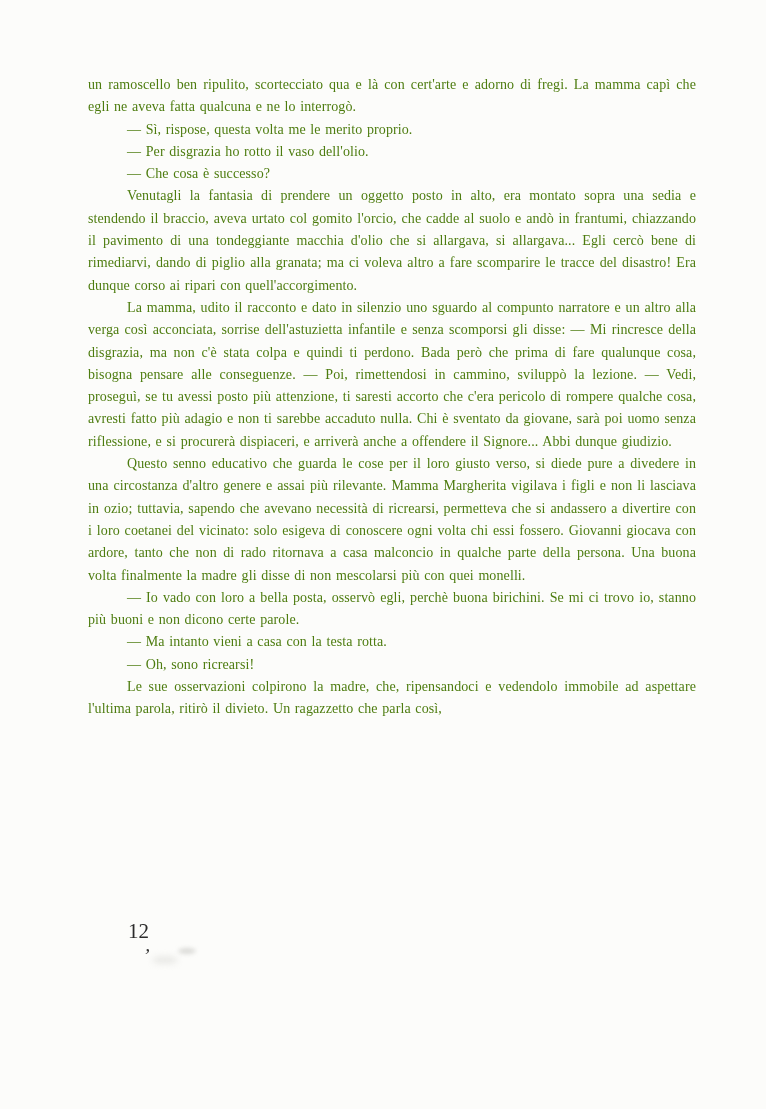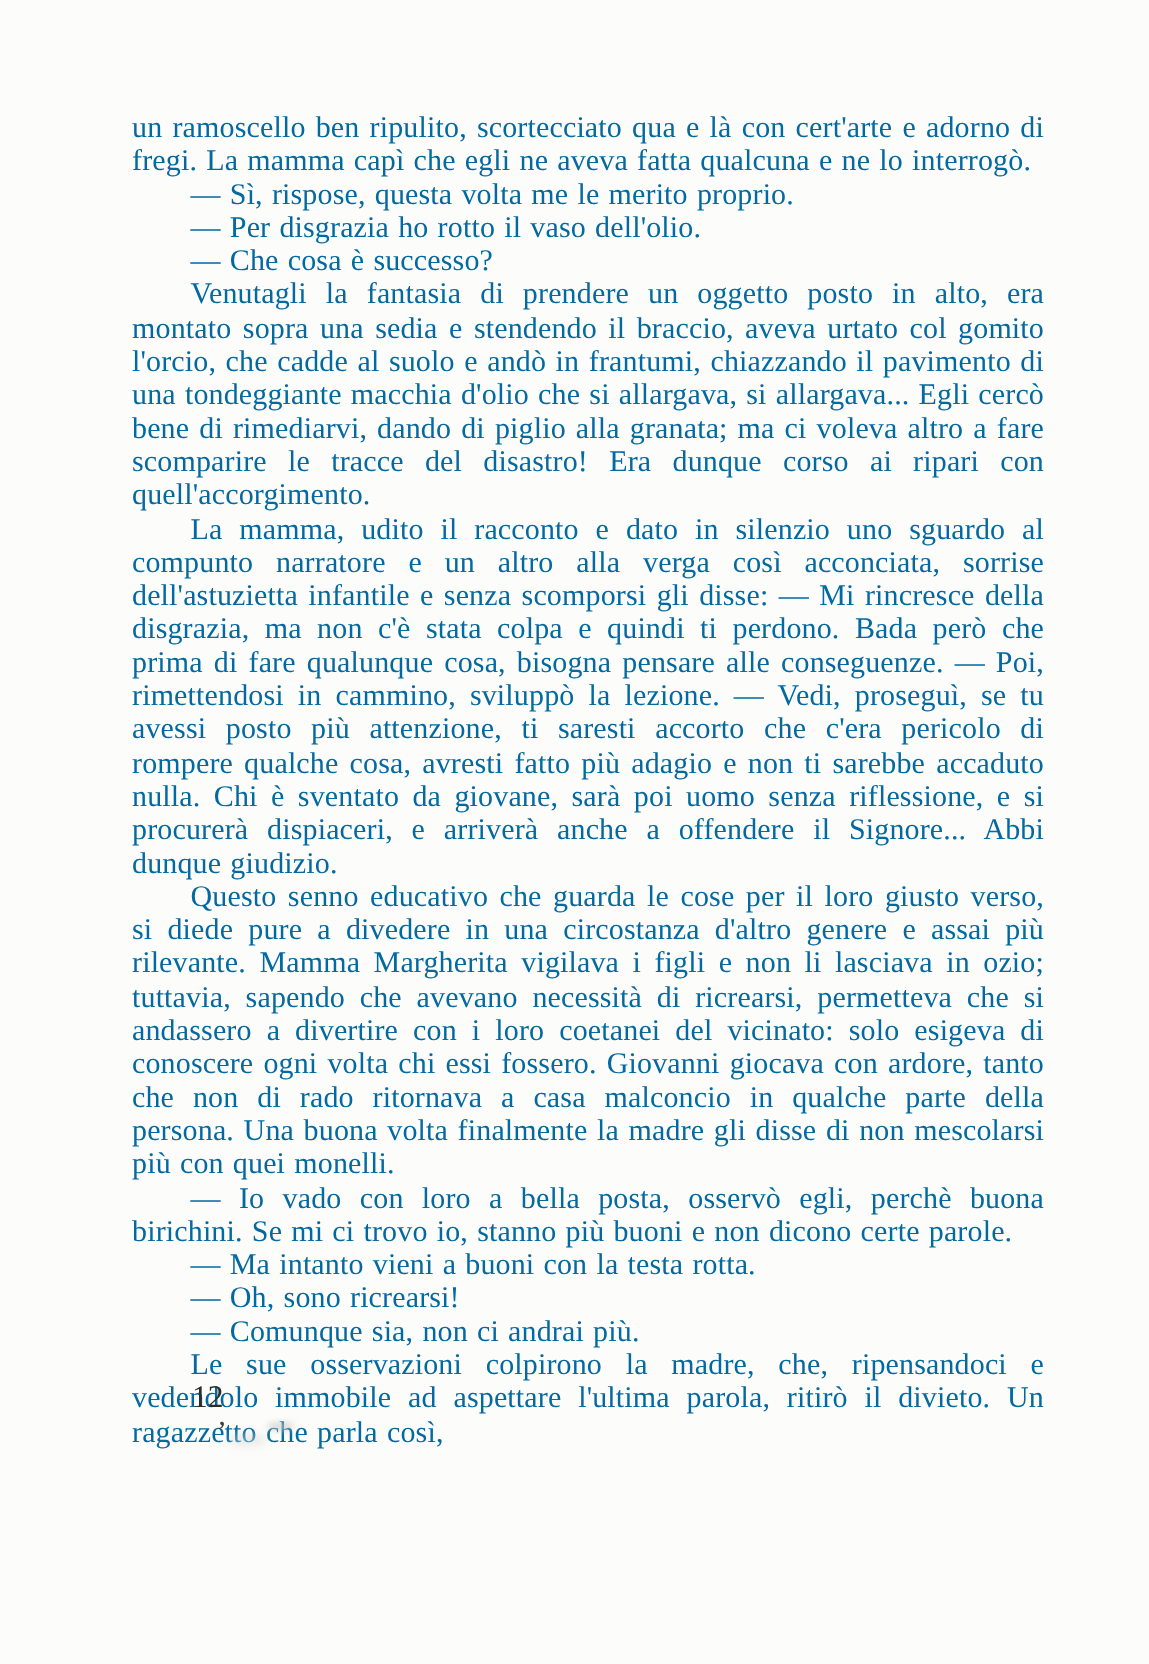--- a/index.html
+++ b/index.html
@@ -12,23 +12,23 @@
     background: #fcfcfa;
     position: relative;
     overflow: hidden;
   }
   .text-block {
     position: absolute;
     left: 88px;
     top: 74px;
     width: 608px;
     font-family: "Liberation Serif", "DejaVu Serif", serif;
-    font-size: 20px;
+    font-size: 14px;
     line-height: 22.3px;
-    color: #0369a1;
+    color: #4d7c0f;
     text-align: justify;
     letter-spacing: 0.1px;
     word-spacing: 1px;
   }
   .text-block p {
     margin: 0;
   }
   .text-block p.indent {
     text-indent: 39px;
     font-family: Liberation Serif, serif;
@@ -78,22 +78,21 @@
 
 <div class="text-block">
   <p>un ramoscello ben ripulito, scortecciato qua e là con cert'arte e adorno di fregi. La mamma capì che egli ne aveva fatta qualcuna e ne lo interrogò.</p>
   <p class="indent">— Sì, rispose, questa volta me le merito proprio.</p>
   <p class="indent">— Per disgrazia ho rotto il vaso dell'olio.</p>
   <p class="indent">— Che cosa è successo?</p>
   <p class="indent">Venutagli la fantasia di prendere un oggetto posto in alto, era montato sopra una sedia e stendendo il braccio, aveva urtato col gomito l'orcio, che cadde al suolo e andò in frantumi, chiazzando il pavimento di una tondeggiante macchia d'olio che si allargava, si allargava... Egli cercò bene di rimediarvi, dando di piglio alla granata; ma ci voleva altro a fare scomparire le tracce del disastro! Era dunque corso ai ripari con quell'accorgimento.</p>
   <p class="indent">La mamma, udito il racconto e dato in silenzio uno sguardo al compunto narratore e un altro alla verga così acconciata, sorrise dell'astuzietta infantile e senza scomporsi gli disse: — Mi rincresce della disgrazia, ma non c'è stata colpa e quindi ti perdono. Bada però che prima di fare qualunque cosa, bisogna pensare alle conseguenze. — Poi, rimettendosi in cammino, sviluppò la lezione. — Vedi, proseguì, se tu avessi posto più attenzione, ti saresti accorto che c'era pericolo di rompere qualche cosa, avresti fatto più adagio e non ti sarebbe accaduto nulla. Chi è sventato da giovane, sarà poi uomo senza riflessione, e si procurerà dispiaceri, e arriverà anche a offendere il Signore... Abbi dunque giudizio.</p>
   <p class="indent">Questo senno educativo che guarda le cose per il loro giusto verso, si diede pure a divedere in una circostanza d'altro genere e assai più rilevante. Mamma Margherita vigilava i figli e non li lasciava in ozio; tuttavia, sapendo che avevano necessità di ricrearsi, permetteva che si andassero a divertire con i loro coetanei del vicinato: solo esigeva di conoscere ogni volta chi essi fossero. Giovanni giocava con ardore, tanto che non di rado ritornava a casa malconcio in qualche parte della persona. Una buona volta finalmente la madre gli disse di non mescolarsi più con quei monelli.</p>
   <p class="indent">— Io vado con loro a bella posta, osservò egli, perchè buona birichini. Se mi ci trovo io, stanno più buoni e non dicono certe parole.</p>
-  <p class="indent">— Ma intanto vieni a buoni con la testa rotta.</p>
+  <p class="indent">— Ma intanto vieni a casa con la testa rotta.</p>
   <p class="indent">— Oh, sono ricrearsi!</p>
-  <p class="indent">— Comunque sia, non ci andrai più.</p>
   <p class="indent">Le sue osservazioni colpirono la madre, che, ripensandoci e vedendolo immobile ad aspettare l'ultima parola, ritirò il divieto. Un ragazzetto che parla così,</p>
 </div>
 
 <div class="page-number">12</div>
 <span class="ink-comma">,</span>
 <div class="scan-smudge"></div>
 <div class="scan-smudge-2"></div>
 
 </body></html>

